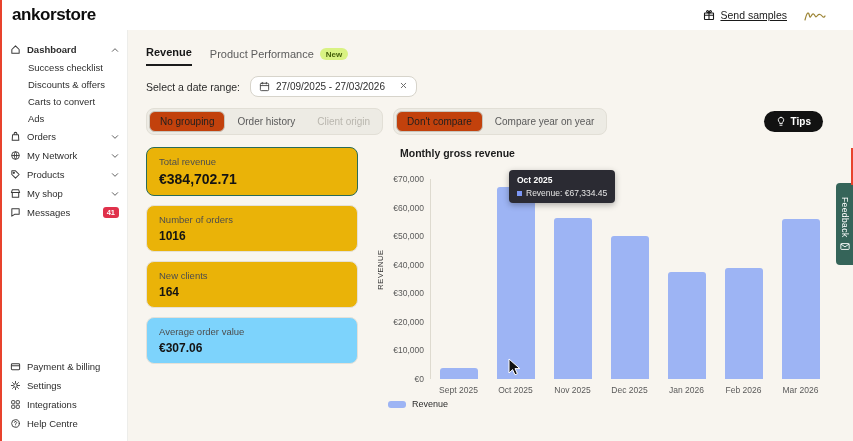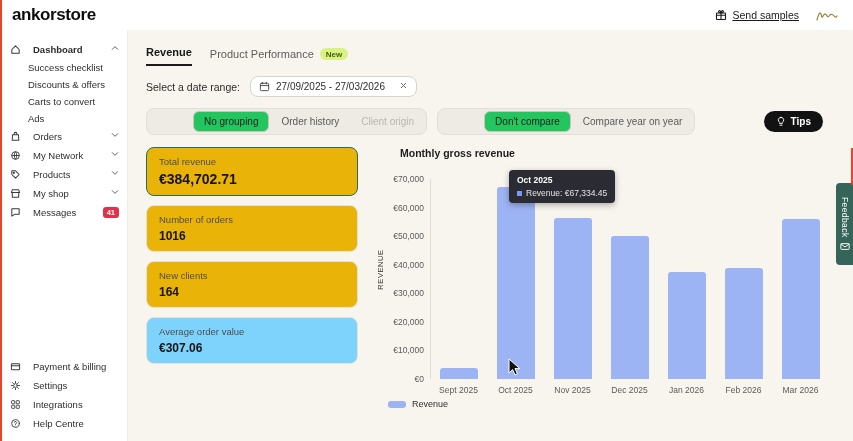--- a/index.html
+++ b/index.html
@@ -5,29 +5,29 @@
   * { box-sizing: border-box; margin: 0; padding: 0; }
   html,body { width:853px; height:441px; }
   body { font-family:"Liberation Sans", sans-serif; background:#fff; }
   .screen { position:relative; width:853px; height:441px; overflow:hidden; background:#fff; }
 
   
   .edge-left { position:absolute; left:0; top:0; width:2px; height:441px; background:#e8432d; z-index:90; }
   .edge-right-seg { position:absolute; right:0; top:148px; width:2px; height:37px; background:#e8432d; z-index:90; }
 
   
-  .header { position:absolute; top:0; left:0; right:0; height:30px; background:#fff; display:flex; align-items:center; justify-content:space-between; padding:0 14px 0 12px; z-index:5; }
+  .header { position:absolute; top:0; left:0; right:12px; height:30px; background:#fff; display:flex; align-items:center; justify-content:space-between; padding:0 14px 0 12px; z-index:5; }
   .logo { font-size:17px; font-weight:800; letter-spacing:-0.4px; color:#0d0d0d; }
   .header-right { display:flex; align-items:center; gap:16px;text-align:center; }
   .send-samples { display:flex; align-items:center; gap:5px; font-size:10.5px; color:#1a1a1a; text-decoration:underline; cursor:pointer; }
   .signature svg { display:block; }
 
   
   .sidebar { position:absolute; top:30px; left:0; width:128px; bottom:0; background:#fff; border-right:1px solid #ededea; padding-top:10px; z-index:4; }
-  .side-item { display:flex; align-items:flex-start; gap:12px; padding:4px 8px 4px 10px; font-size:9.5px; color:#2d2d2d; cursor:pointer; }
+  .side-item { display:flex; align-items:center; gap:6px; padding:4px 8px 4px 10px; font-size:9.5px; color:#2d2d2d; cursor:pointer; }
   .side-item .lbl { flex:1; white-space:nowrap; overflow:hidden; }
   .side-item.active .lbl { font-weight:700; }
   .side-sub { padding:3px 8px 3px 28px; font-size:9.5px; color:#2d2d2d; cursor:pointer; white-space:nowrap; }
   .chev { flex:none; display:flex; }
   .badge-red { background:#e0314b; color:#fff; font-size:7.5px; font-weight:700; padding:1px 4px; border-radius:3px; }
   .side-bottom { position:absolute; left:0; right:0; bottom:8px; }
   .icon { display:flex; align-items:center; justify-content:center; flex:none; }
 
   
   .main { position:absolute; left:128px; top:30px; right:0; bottom:0; background:#f8f5ef; padding:16px 10px 0 18px; }
@@ -39,21 +39,21 @@
 
   .date-row { display:flex; align-items:center; gap:10px; margin-top:10px; }
   .date-label { font-size:10.5px; color:#2a2a2a; }
   .date-input { display:flex; align-items:flex-start; gap:6px; background:#fff; border:1px solid #d7d4cb; border-radius:8px; padding:4px 8px; cursor:pointer; }
   .date-input .val { font-size:10px; color:#2d2d2d; }
   .date-clear { margin-left:8px; display:flex; align-items:center; cursor:pointer; }
 
   .controls-row { display:flex; align-items:center; gap:10px; margin-top:11px; }
   .seg-group { display:flex; align-items:center; background:#edebe4; border:1px solid #e2dfd6; border-radius:8px; padding:2px; gap:2px; }
   .seg { font-size:10px; color:#5a5a5a; padding:4px 10px; border-radius:6px; cursor:pointer; white-space:nowrap; }
-  .seg.active { background:#22c55e; border:1px solid #c8c5bd; color:#1f1f1f;margin-left:44px; }
+  .seg.active { background:#c2410c; border:1px solid #c8c5bd; color:#1f1f1f; }
   .seg.disabled { color:#b9b6ae; cursor:default; }
   .tips-btn { margin-left:auto; margin-right:20px; display:flex; align-items:center; gap:5px; background:#121212; color:#fff; font-size:10px; font-weight:600; padding:5px 12px; border-radius:14px; cursor:pointer; }
 
   .content-row { display:flex; gap:14px; margin-top:12px; }
   .stats-col { width:212px; display:flex; flex-direction:column; gap:9px; flex:none; }
   .stat-card { background:#eab308; border:1px solid #e5e1d8; border-radius:8px; padding:8px 12px; cursor:pointer; }
   .stat-card .s-label { font-size:9.5px; color:#4d4d4d; }
   .stat-card .s-value { font-size:12px; font-weight:700; color:#141414; margin-top:4px; }
   .stat-card.selected { border:1.5px solid #2a6b59; }
   .stat-card.selected .s-value { font-size:14px; }

